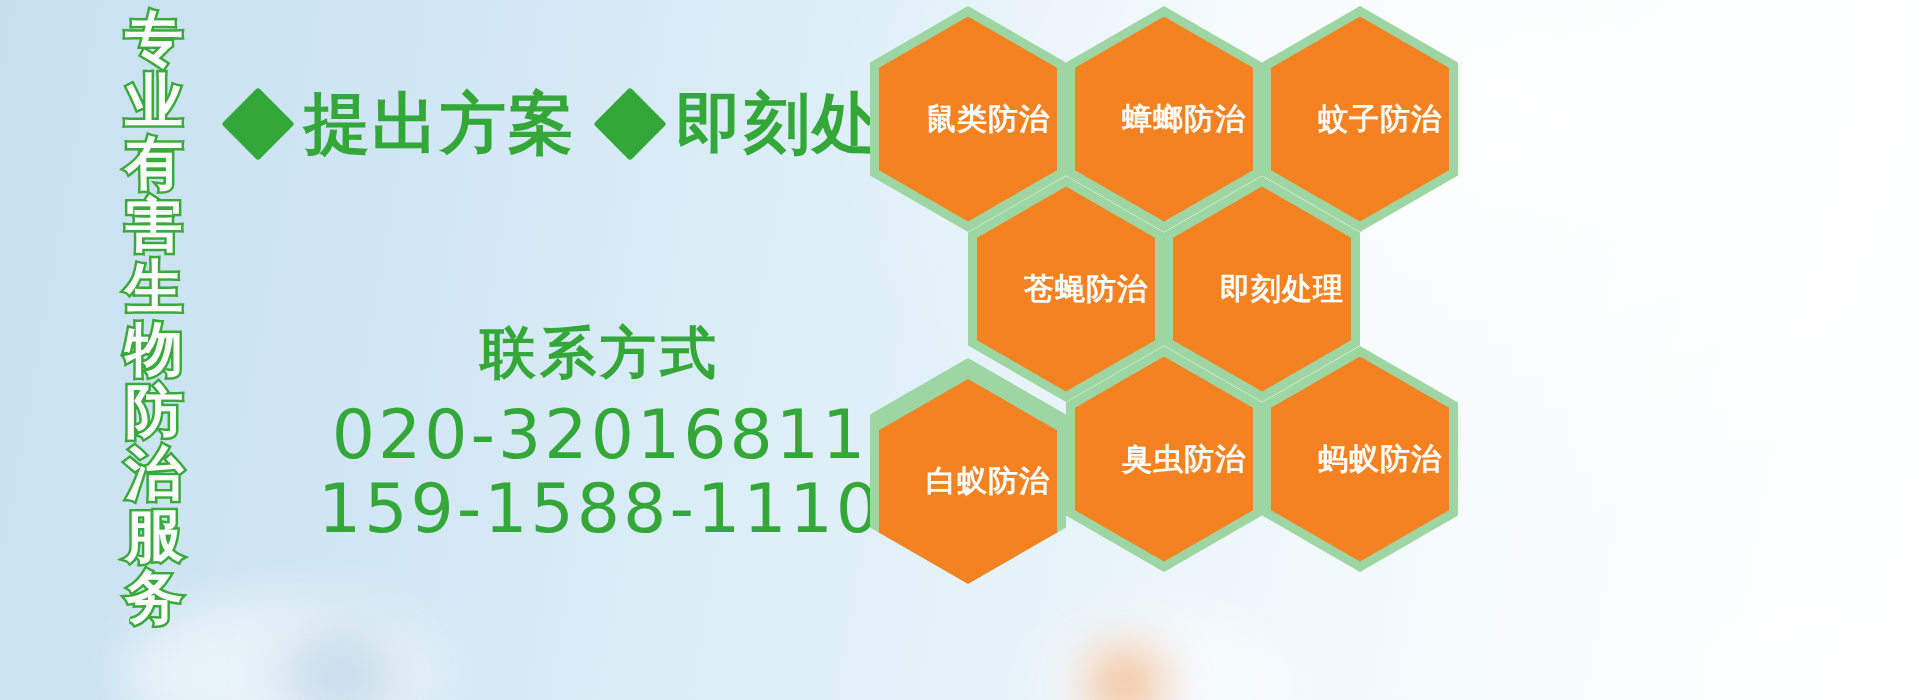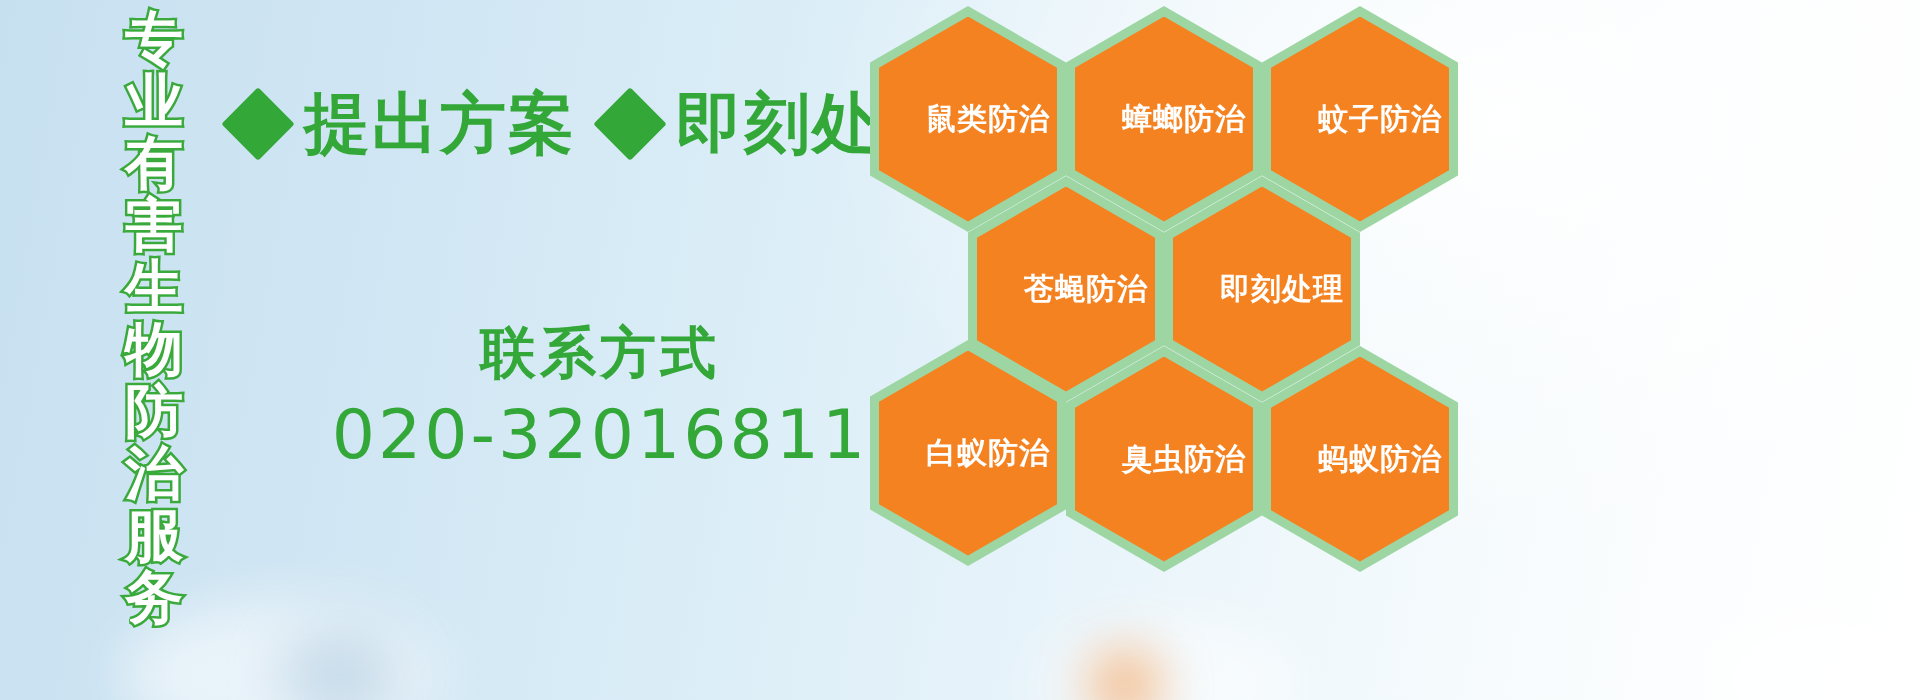--- a/index.html
+++ b/index.html
@@ -160,21 +160,21 @@
     white-space: nowrap;
     margin-left: 40px;
   }
 
   
   .hex-r1c1 { left: 10px;  top: 6px; }
   .hex-r1c2 { left: 206px; top: 6px; }
   .hex-r1c3 { left: 402px; top: 6px; }
   .hex-r2c1 { left: 108px; top: 176px; }
   .hex-r2c2 { left: 304px; top: 176px; }
-  .hex-r3c1 { left: 10px;  top: 340px; }
+  .hex-r3c1 { left: 10px;  top: 358px; align-items: flex-end; }
   .hex-r3c2 { left: 206px; top: 346px; }
   .hex-r3c3 { left: 402px; top: 346px; }
 </style>
 </head>
 <body>
 
 <div id="banner">
 
   <div class="blob blob-a"></div>
   <div class="blob blob-b"></div>
@@ -205,20 +205,21 @@
       <span class="feature-label">即刻处理</span>
     </div>
   </div>
 
   <div class="feature-row" id="feature-row-2">
   </div>
 
   <div id="contact-block">
     <div id="contact-heading">联系方式</div>
     <div class="phone-line">020-32016811</div>
+    <div class="phone-line">159-1588-1110</div>
   </div>
 
   <div id="honeycomb">
 
     <div class="hex hex-r1c1">
       <div class="hex-inner">
         <span class="hex-label">鼠类防治</span>
       </div>
     </div>
     <div class="hex hex-r1c2">

